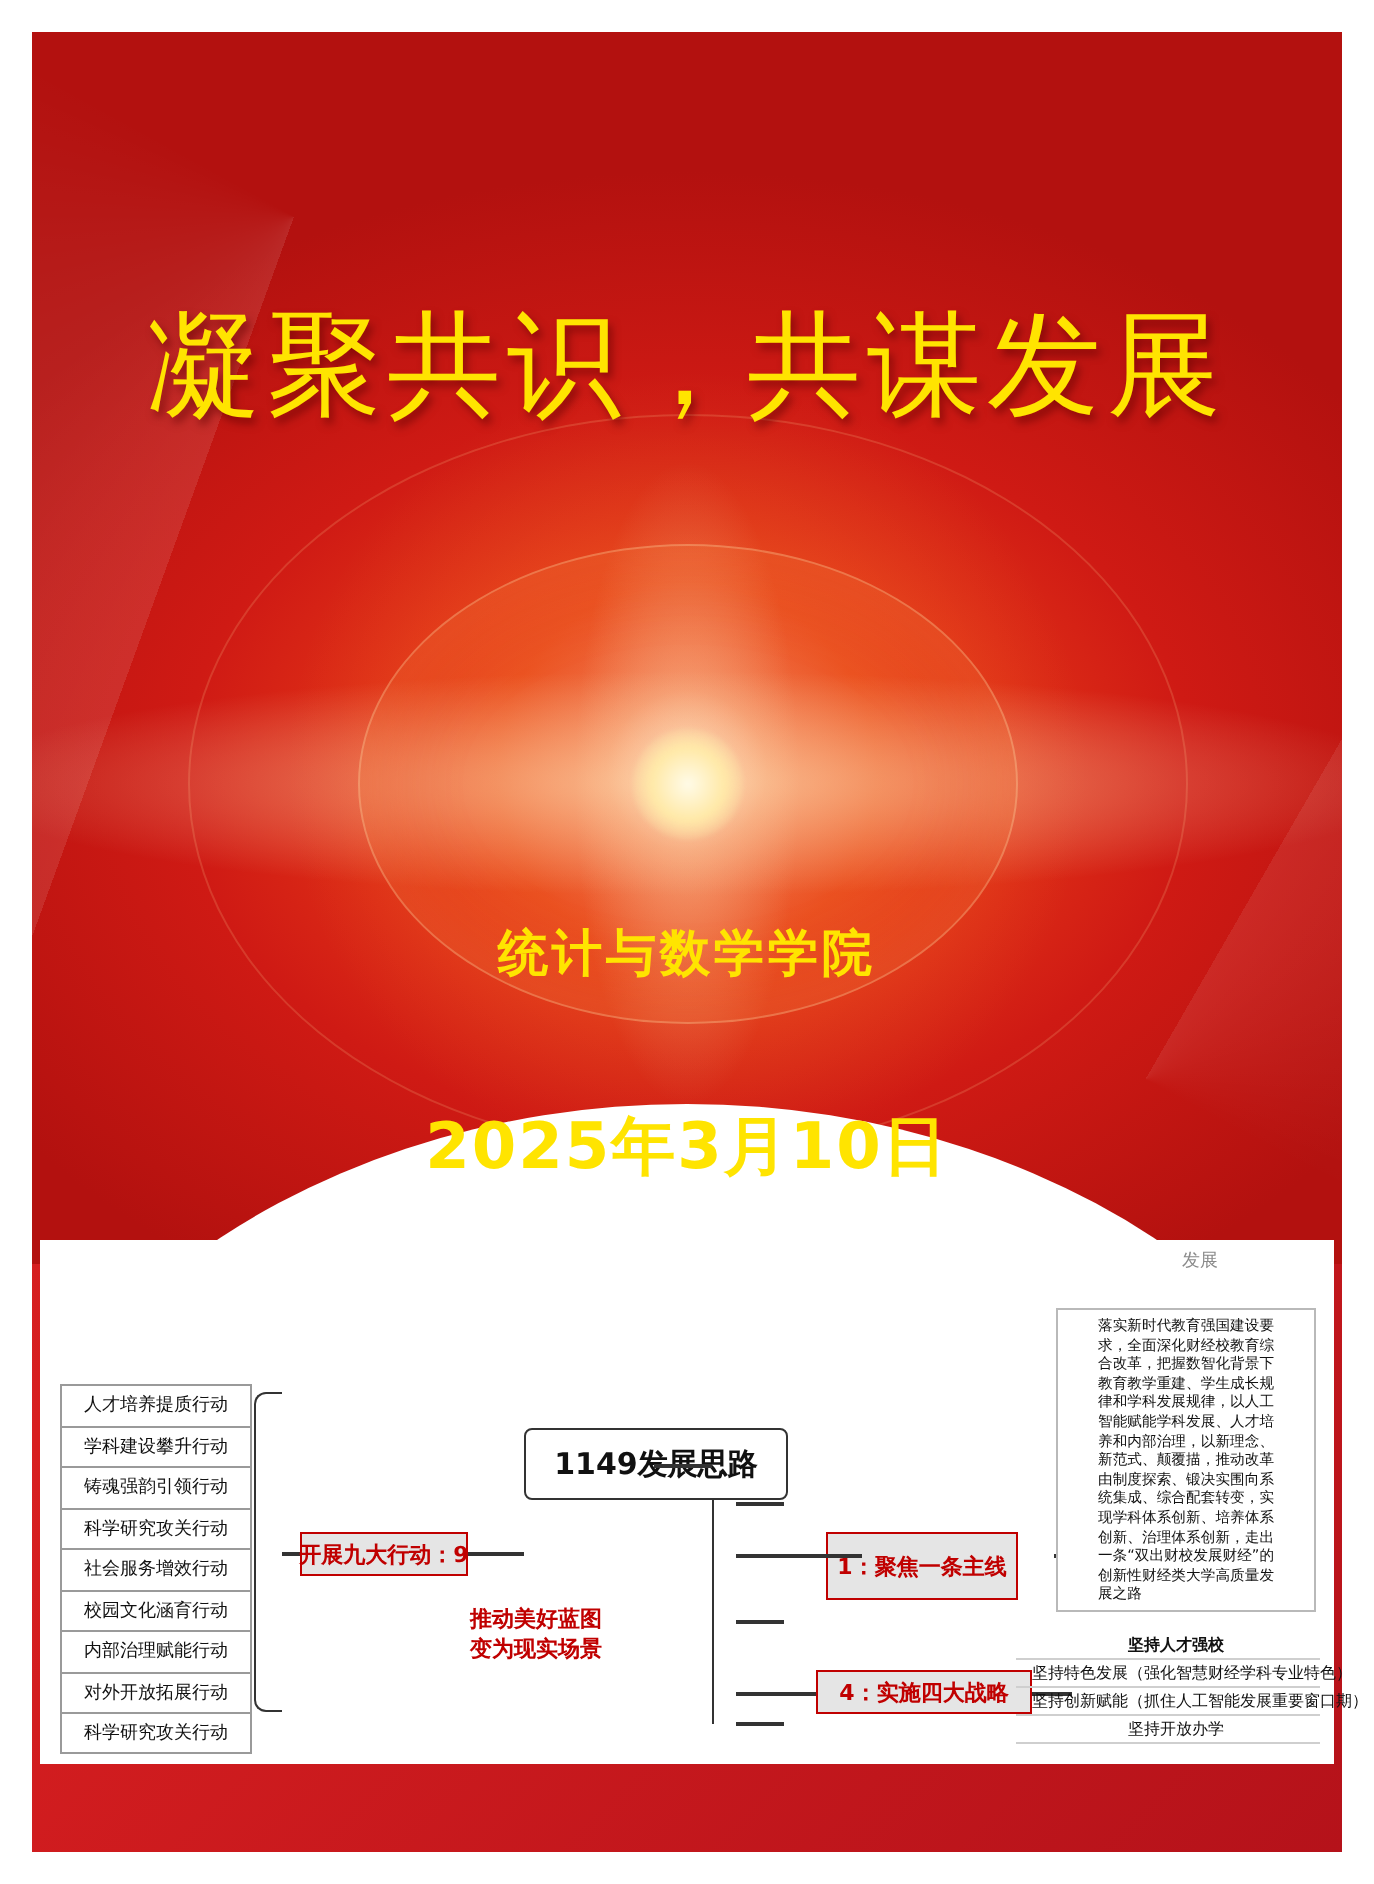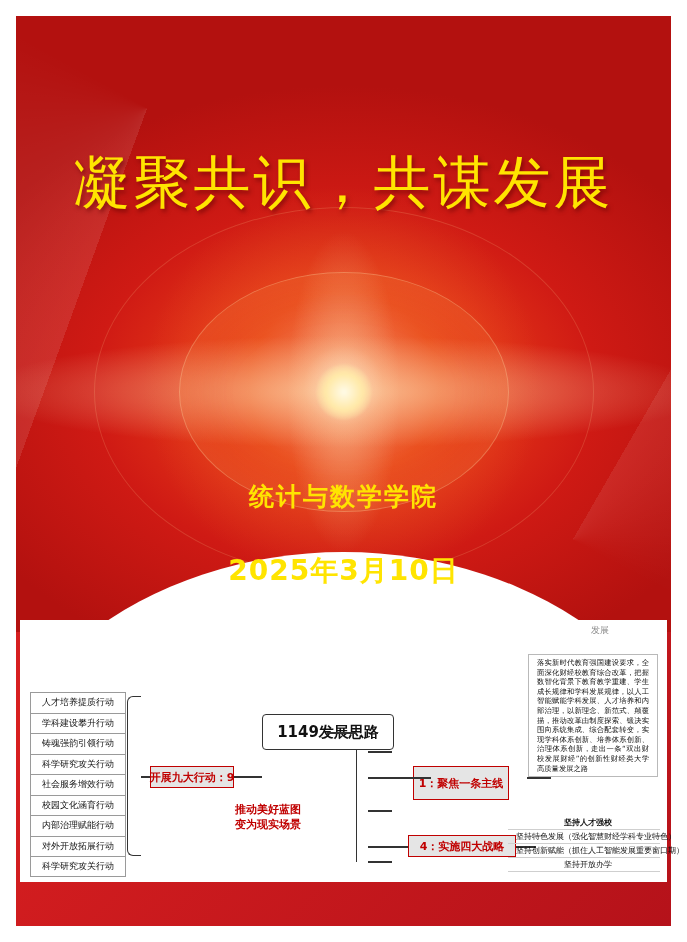--- a/index.html
+++ b/index.html
@@ -95,33 +95,33 @@
     text-align: center;
     font-size: 33px;
     font-weight: bold;
     color: #ffffff;
     letter-spacing: 1px;
     text-shadow: 1px 2px 3px rgba(90,0,0,0.5);
     font-family: "DejaVu Sans", sans-serif;
   }
   .org {
     position: absolute;
-    left: 0; right: 0; top: 480px;
+    left: 0; right: 0; top: 460px;
     text-align: center;
     font-size: 25px;
     font-weight: bold;
     color: #ffe400;
     letter-spacing: 2px;
     font-family: "DejaVu Sans", sans-serif;
   }
   .date {
     position: absolute;
     left: 0; right: 0; top: 552px;
     text-align: center;
-    font-size: 28px;
+    font-size: 32px;
     font-weight: bold;
     color: #ffe400;
     letter-spacing: 1px;
     font-family: "DejaVu Sans", sans-serif;
   }
 
   
   .board {
     position: absolute;
     left: 20px; top: 620px;
@@ -234,21 +234,21 @@
     color: #8a8a8a;
     font-family: "DejaVu Sans", sans-serif;
   }
 
   
   .right-para {
     position: absolute;
     left: 508px; top: 34px;
     width: 130px;
     border: 1px solid #b9b9b9;
-    padding: 3px 8px;
+    padding: 3px 20px;
     font-size: 7.3px;
     line-height: 9.6px;
     color: #111;
     text-align: justify;
     background: #fff;
     font-family: "DejaVu Sans", sans-serif;
   }
 
   
   .strategy-list {

